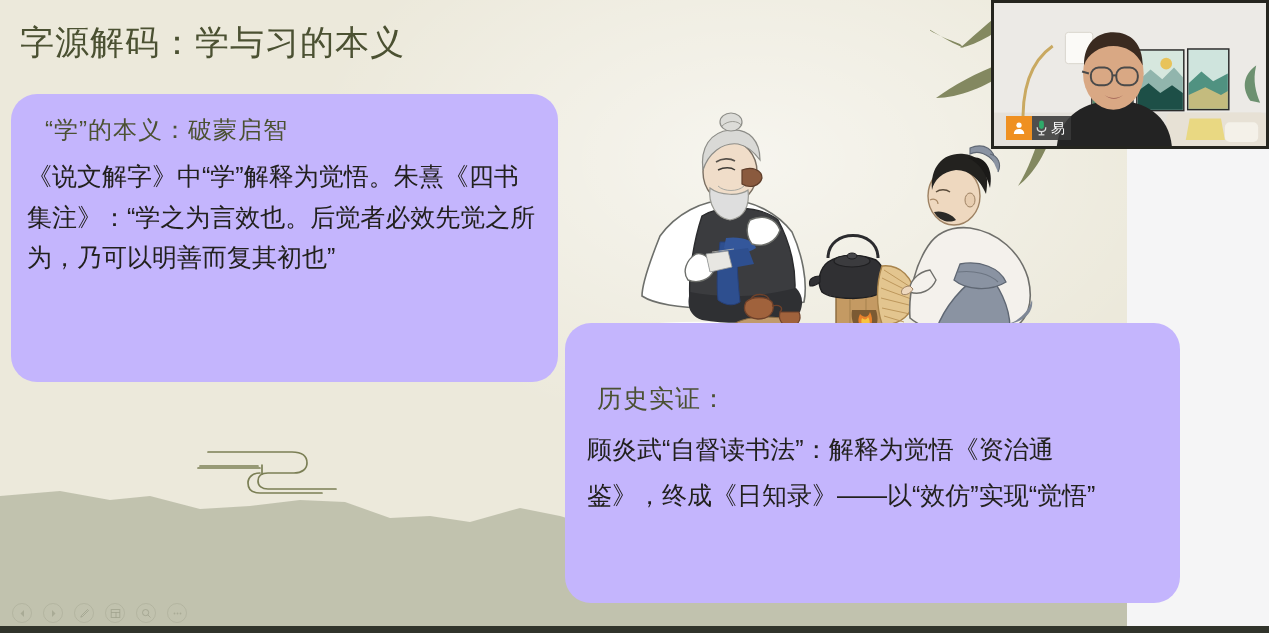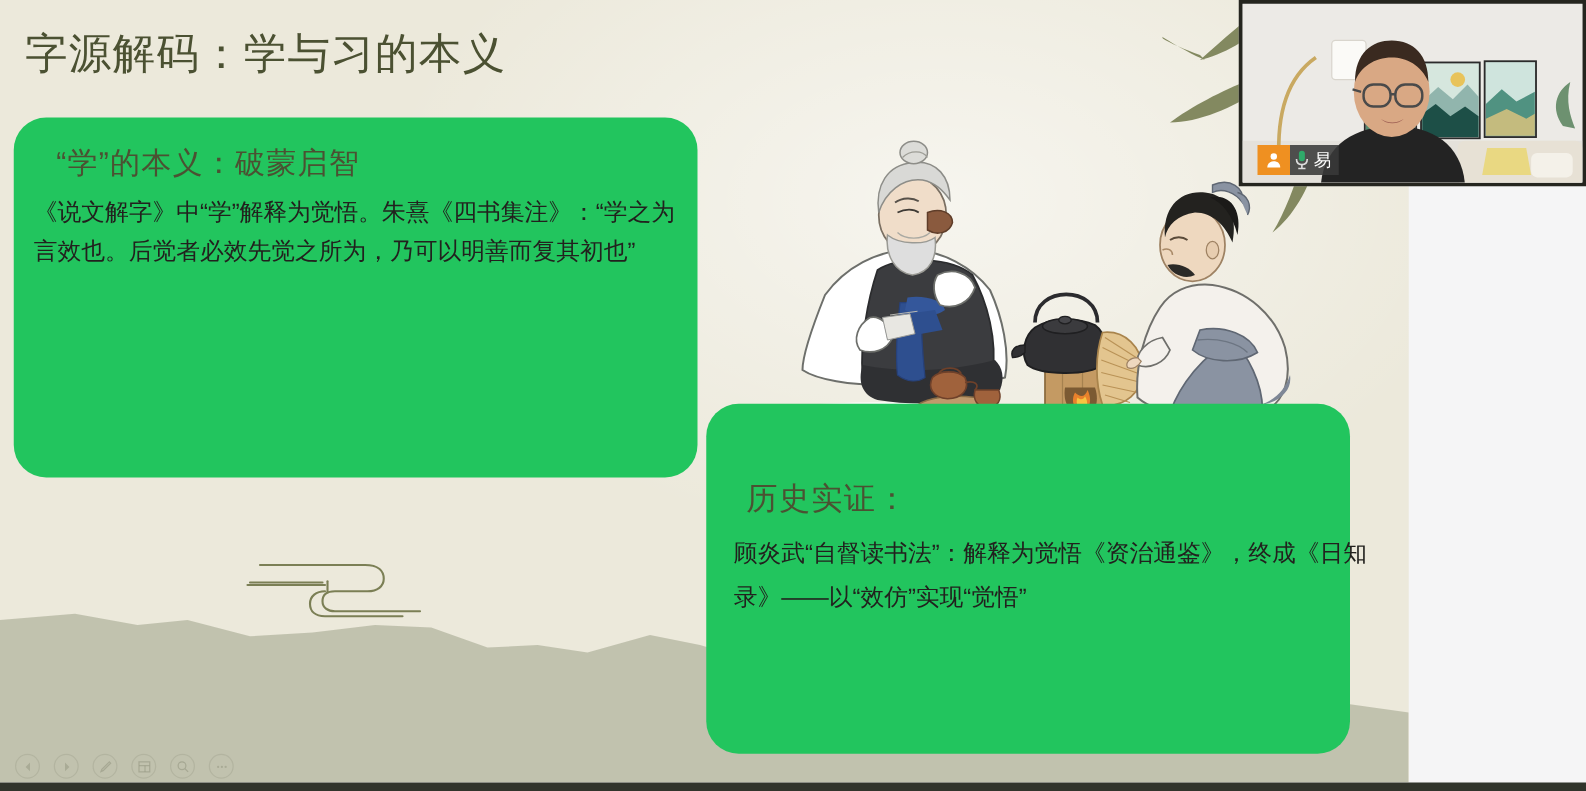--- a/index.html
+++ b/index.html
@@ -60,47 +60,47 @@
     font-size: 34px;
     letter-spacing: 1px;
     color: #4b5132;
     font-weight: 400;
     white-space: nowrap;
   }
 
   
   .card {
     position: absolute;
-    background: #22c55e;
+    background: #c4b5fd;
     border-radius: 26px;
     text-decoration: underline;
   }
 
   #card-left {
     left: 11px; top: 94px;
     width: 547px; height: 288px;
     border-radius: 26px;
   }
 
   #card-right {
     left: 565px; top: 323px;
-    width: 515px; height: 280px;
+    width: 615px; height: 280px;
     border-radius: 26px;
   }
 
   .card-heading {
     color: #4b5132;
     font-size: 24px;
     letter-spacing: 1px;
     white-space: nowrap;
   }
 
   .card-body {
     color: #22211e;
-    font-size: 19px;
+    font-size: 25px;
     line-height: 1.62;
   }
 
   #card-left .card-heading { position: absolute; left: 34px; top: 20px; }
   #card-left .card-body   { position: absolute; left: 16px; top: 62px; width: 516px; }
 
   #card-right .card-heading { position: absolute; left: 32px; top: 59px; font-size: 25px; }
   #card-right .card-body    { position: absolute; left: 22px; top: 104px; width: 510px; line-height: 1.82; }
 
   

